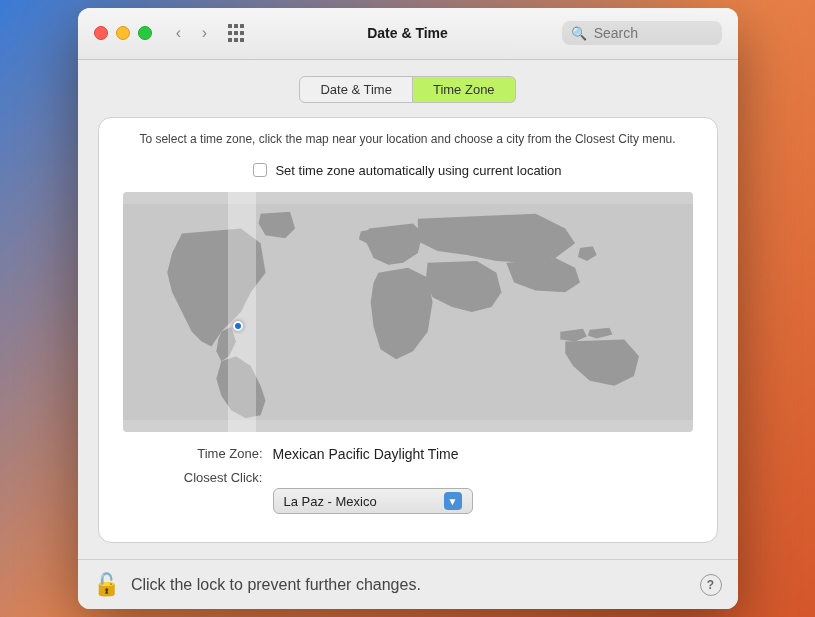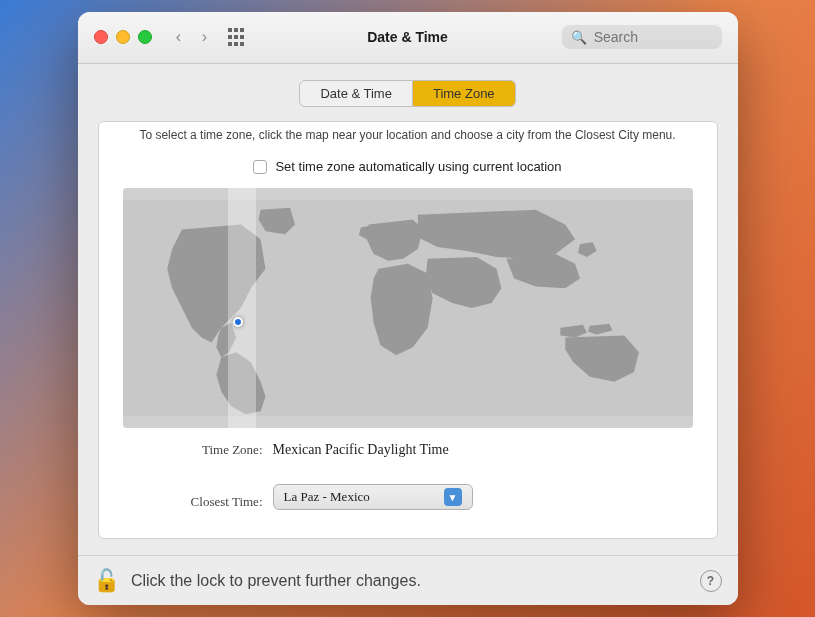--- a/index.html
+++ b/index.html
@@ -119,39 +119,39 @@
       cursor: pointer;
       background: #f0f0f0;
       color: #333;
     }
     .tab:first-child {
       border-radius: 6px 0 0 6px;
     }
     .tab:last-child {
       border-radius: 0 6px 6px 0;
       border-left: none;
-      background: #eab308;
+      background: #bef264;
       font-weight: 500;
     }
     .panel {
       background: #fff;
-      border-radius: 6px;
-      padding: 4px 24px 20px;
+      border-radius: 13px;
+      padding: 12px 24px 20px;
       border: 1px solid #d0d0d0;
     }
     .instruction-text {
       font-size: 12px;
       color: #444;
       text-align: center;
       line-height: 1.6;
       margin-bottom: 14px;
     }
     .auto-checkbox-row {
       display: flex;
-      align-items: center;
+      align-items: flex-start;
       gap: 8px;
       margin-bottom: 14px;
       justify-content: center;
     }
     .checkbox {
       width: 14px;
       height: 14px;
       border: 1px solid #aaa;
       background: #fff;
       border-radius: 3px;
@@ -189,23 +189,22 @@
       height: 10px;
       background: #1e6fdb;
       border-radius: 50%;
       border: 2px solid #fff;
       top: 129px;
       left: 110px;
       box-shadow: 0 0 4px rgba(0,0,0,0.4);
     }
     .info-row {
       display: flex;
-      align-items: flex-end;
+      align-items: flex-start;
       margin-bottom: 8px;
-      font-family: Liberation Serif, serif;
     }
     .info-label {
       font-size: 13px;
       color: #444;
       font-weight: 500;
       text-align: right;
       width: 140px;
       margin-right: 10px;
     }
     .info-value {
@@ -358,21 +357,21 @@
         
         <div class="location-dot"></div>
       </div>
 
       <div class="info-row">
         <span class="info-label">Time Zone:</span>
         <span class="info-value">Mexican Pacific Daylight Time</span>
       </div>
 
       <div class="info-row">
-        <span class="info-label">Closest Time:</span>
+        <span class="info-label">Closest Click:</span>
         <div class="city-dropdown">
           <span class="city-dropdown-text">La Paz - Mexico</span>
           <div class="dropdown-arrow">▼</div>
         </div>
       </div>
     </div>
   </div>
 
   <div class="footer">
     <span class="lock-icon">🔓</span>

